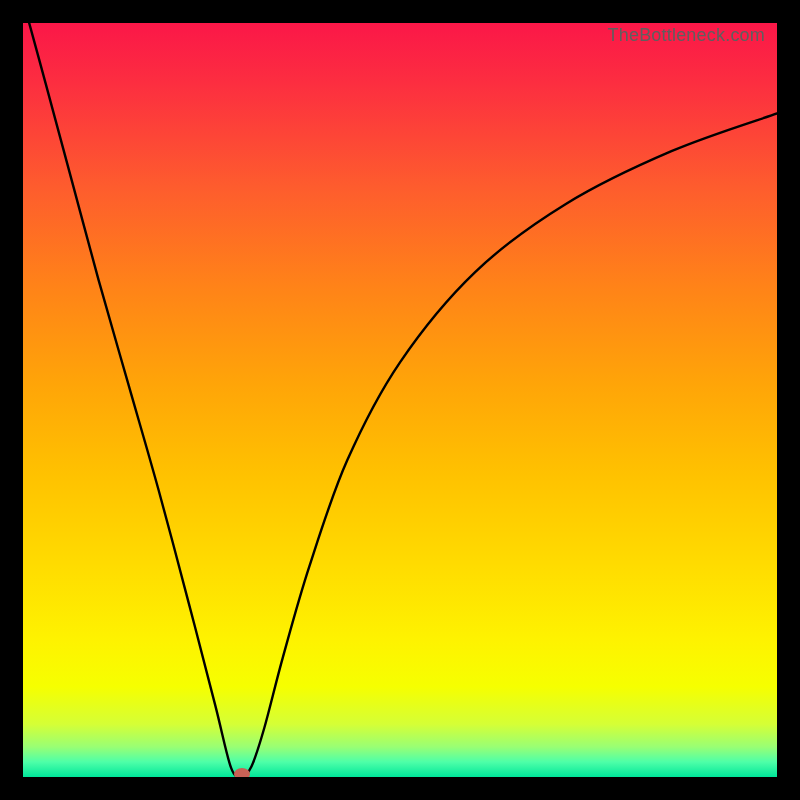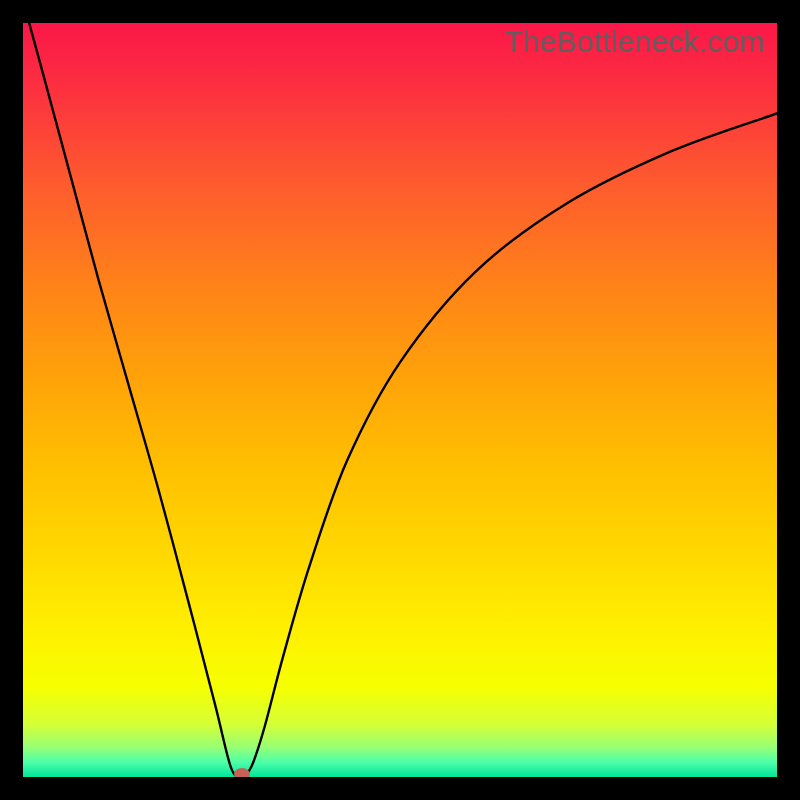--- a/index.html
+++ b/index.html
@@ -37,21 +37,21 @@
       #4effa8 98%,
       #00e69a 100%
     );
   }
 
   .watermark {
     position: absolute;
     top: 2px;
     right: 12px;
     color: #5f5f5f;
-    font-size: 30px;
+    font-size: 18px;
     font-weight: 500;
     letter-spacing: 0.2px;
     z-index: 5;
     user-select: none;
   }
 
   .curve-svg {
     position: absolute;
     left: 0; top: 0;
     width: 754px; height: 754px;

